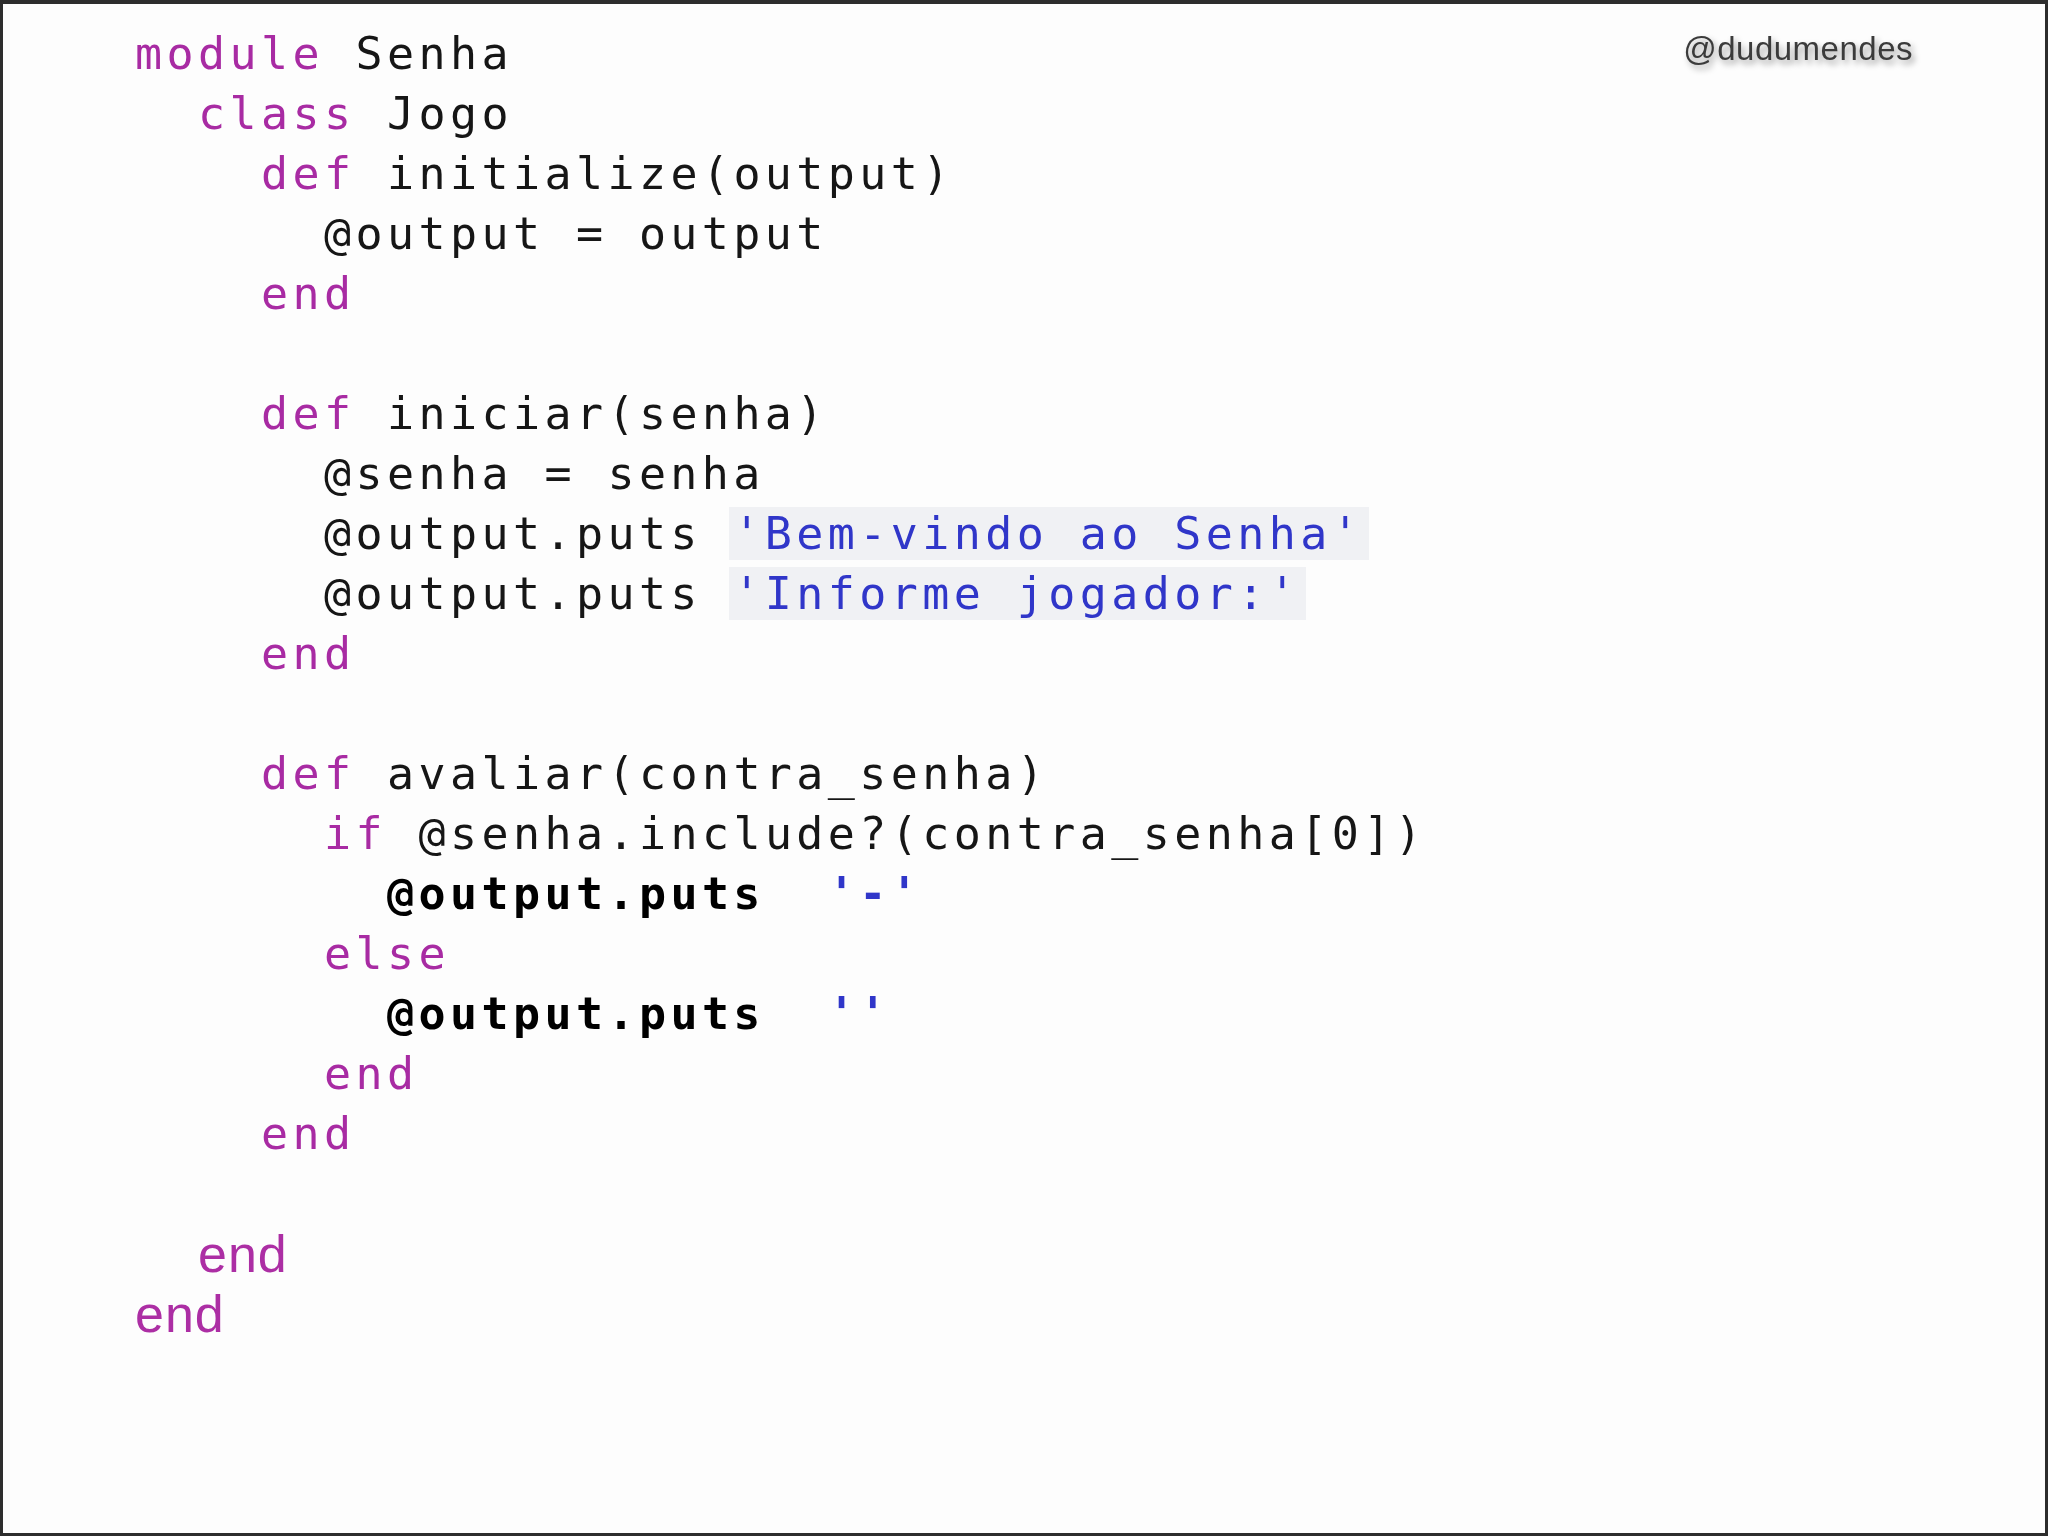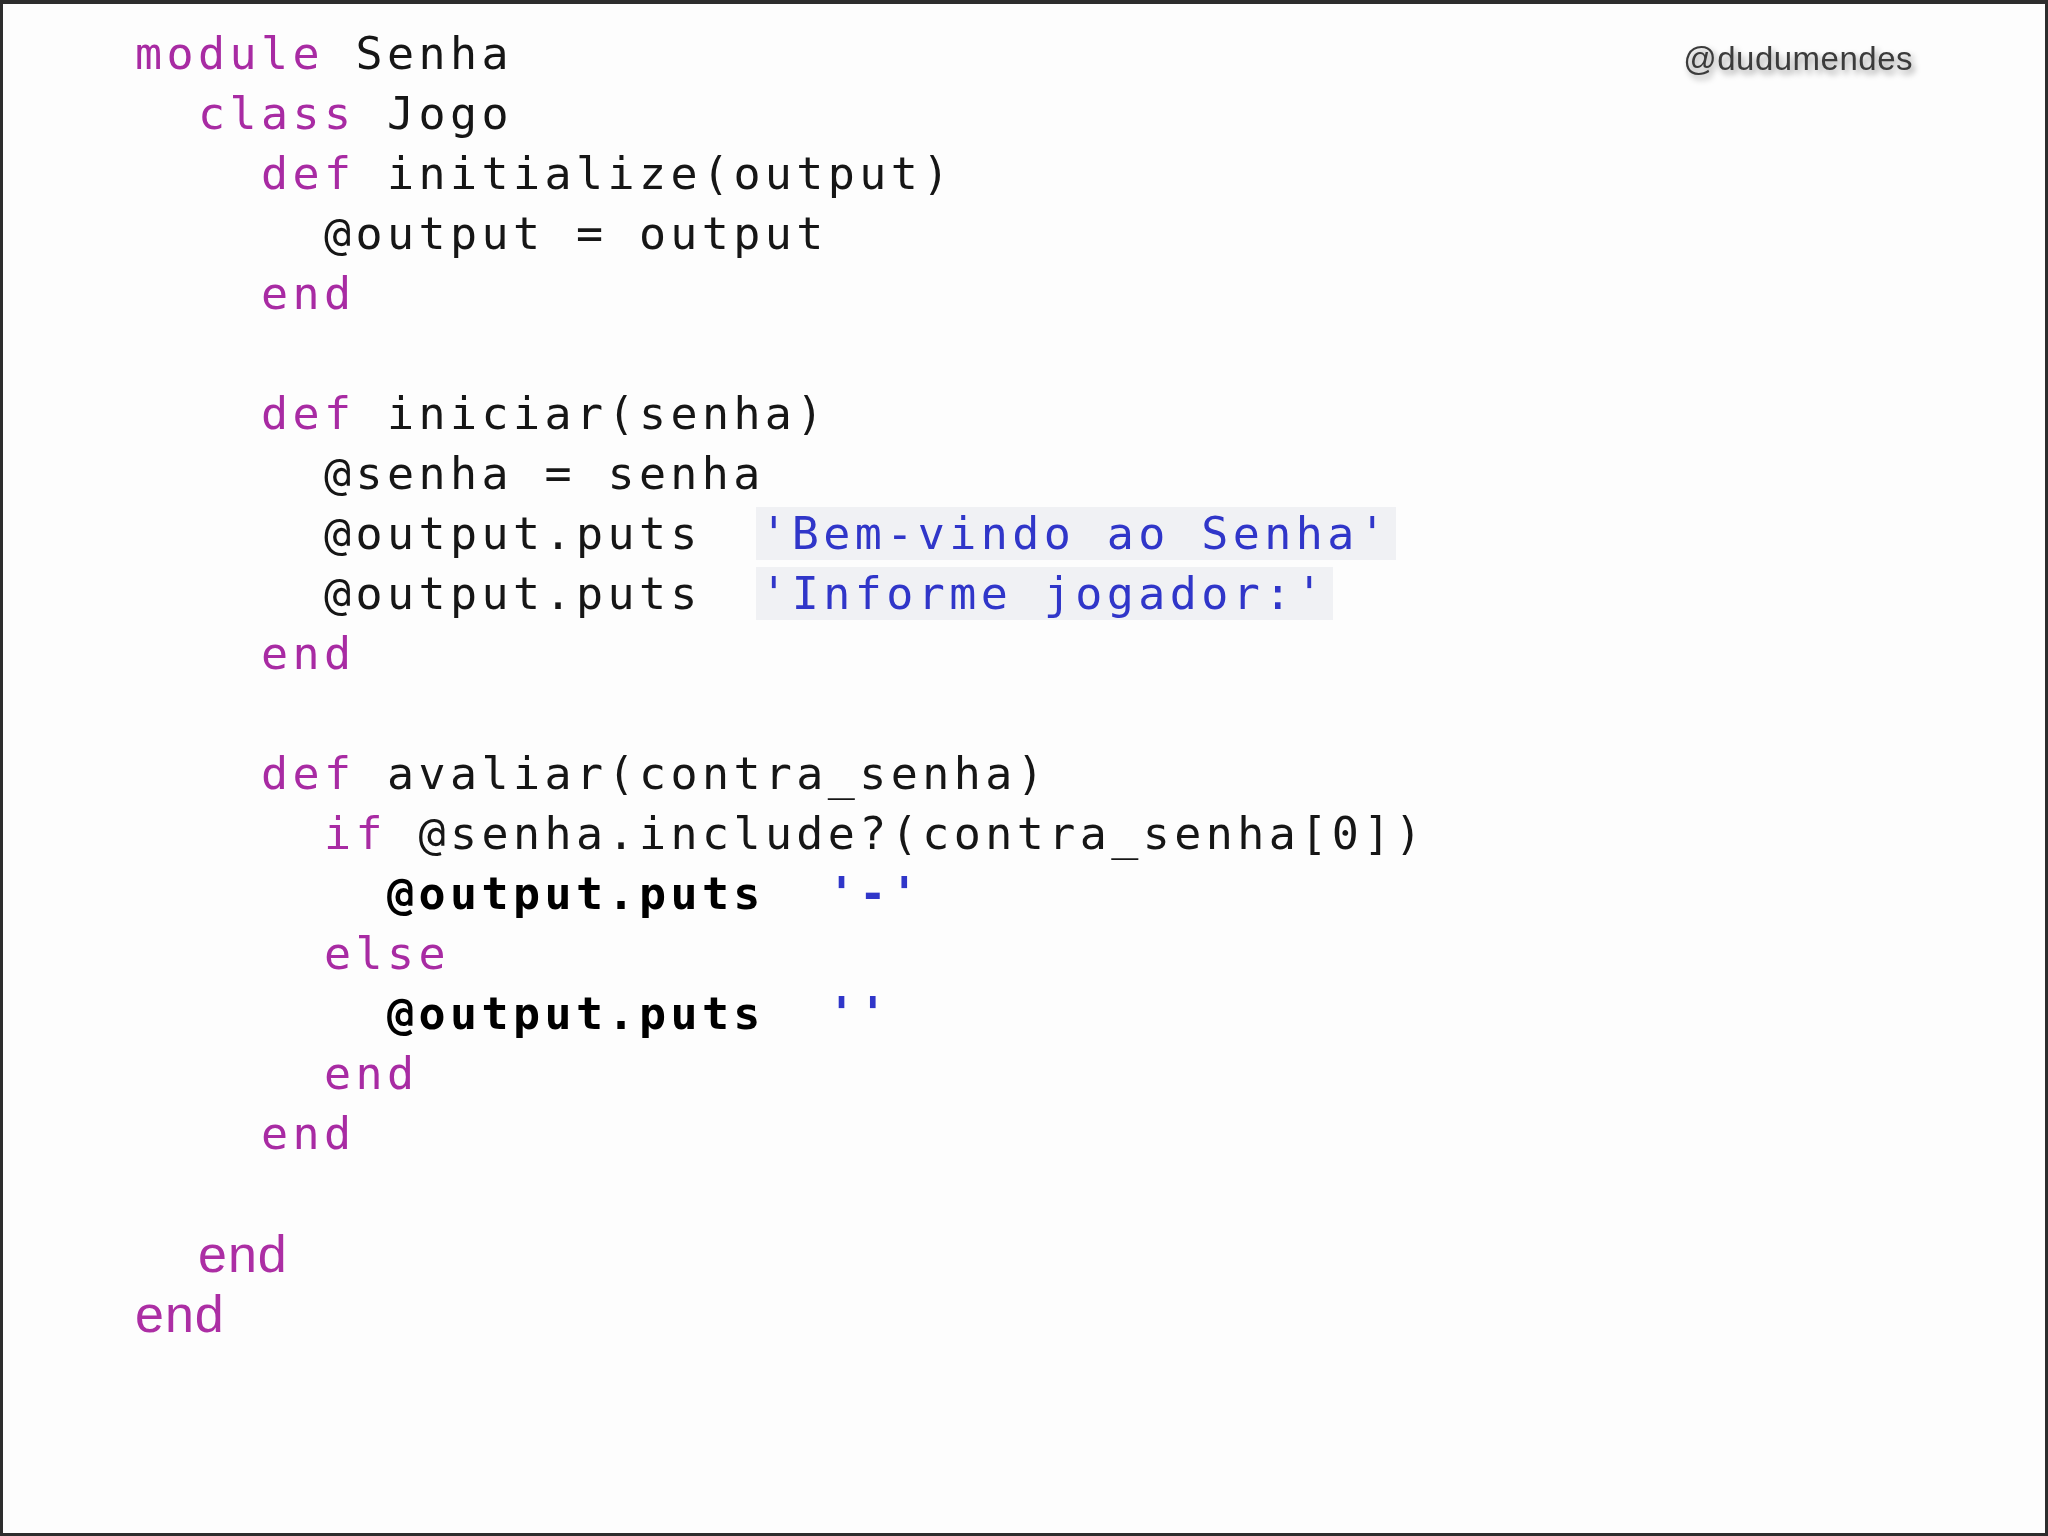--- a/index.html
+++ b/index.html
@@ -36,24 +36,24 @@
   .tx  { color: var(--text, #161616); }
   .st  { color: var(--string, #3036c9); }
   .txb { color: #000000; font-weight: bold; }
   .stb { color: var(--string, #3036c9); font-weight: bold; }
   .kws {
     font-family: "Liberation Sans", sans-serif;
     font-size: 52px;
     letter-spacing: 1px;
     color: var(--keyword_sans, #ac2ea4);
   }
-  .hl { background: rgba(130, 140, 170, 0.10); box-shadow: 6px 0 0 rgba(130,140,170,0.10), -4px 0 0 rgba(130,140,170,0.10); margin-left: 27px; }
+  .hl { background: rgba(130, 140, 170, 0.10); box-shadow: 6px 0 0 rgba(130,140,170,0.10), -4px 0 0 rgba(130,140,170,0.10); }
   .watermark {
     position: absolute;
-    top: 40px;
+    top: 30px;
     right: 135px;
     font-family: "Liberation Sans", sans-serif;
     font-size: 33px;
     letter-spacing: 0.5px;
     color: var(--watermark, #3b3b3b);
     text-shadow: 3px 4px 6px rgba(0, 0, 0, 0.40);
   }
 </style>
 </head>
 <body>

